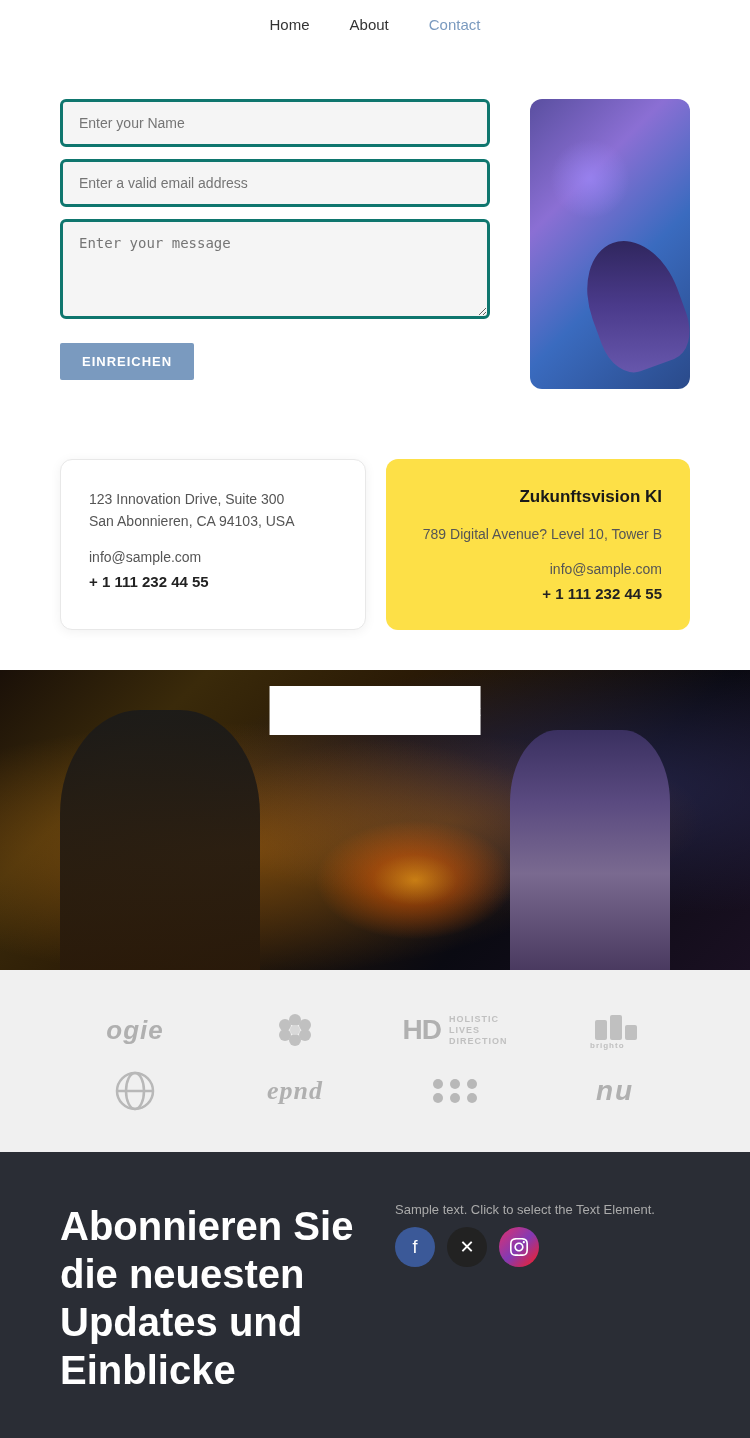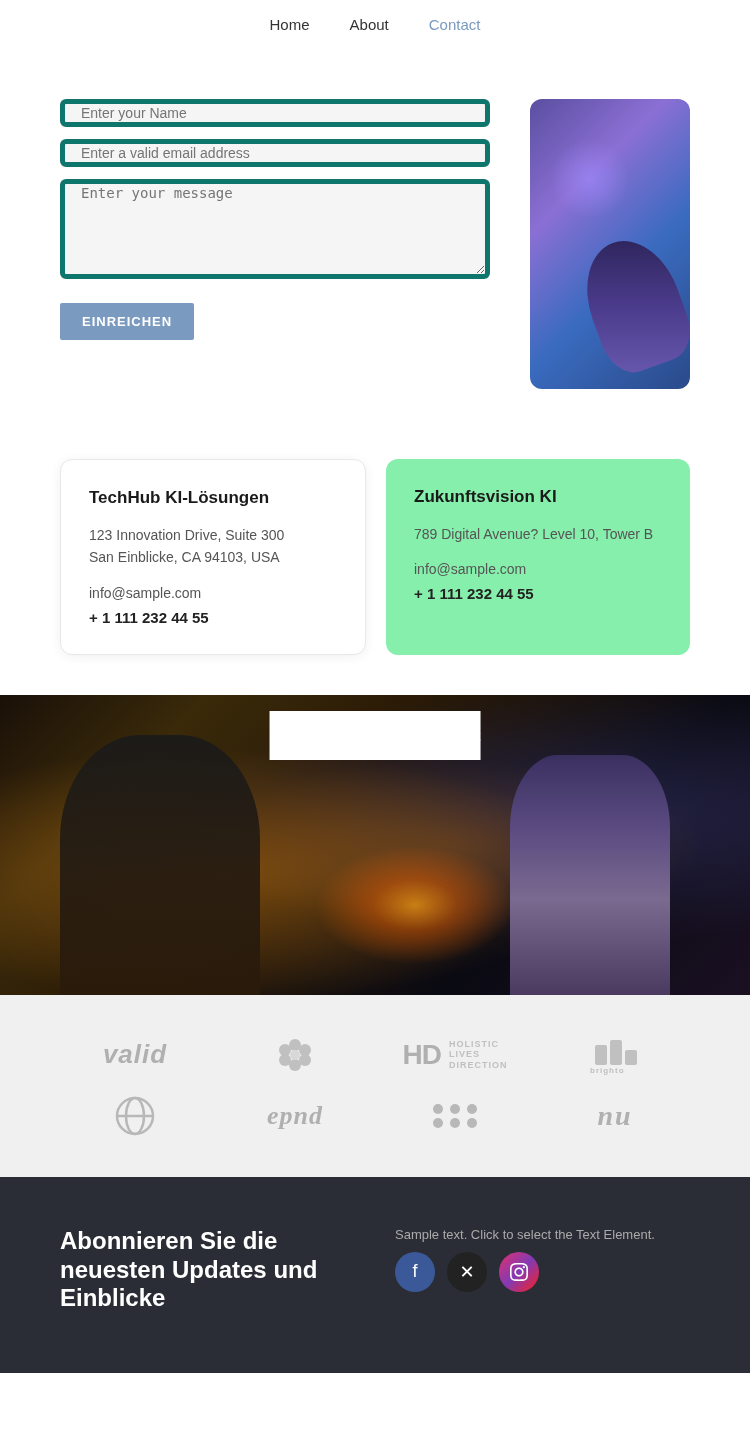--- a/index.html
+++ b/index.html
@@ -31,22 +31,22 @@
     .hero-left { flex: 1; }
     .hero-title {
       font-size: 44px;
       font-weight: 700;
       color: #111;
       margin-bottom: 30px;
       line-height: 1.2;
     }
     .form-field {
       width: 100%;
-      padding: 1px 16px;
-      border: 5px solid #0f766e;
+      padding: 13px 16px;
+      border: 3px solid #0f766e;
       border-radius: 6px;
       background: #f5f5f5;
       font-size: 14px;
       color: #999;
       margin-bottom: 12px;
       outline: none;
     }
     textarea.form-field {
       height: 100px;
       resize: vertical;
@@ -107,21 +107,22 @@
       flex: 1;
       border-radius: 12px;
       padding: 28px 28px;
     }
     .card-white {
       background: #fff;
       border: 1px solid #e8e8e8;
       box-shadow: 0 2px 12px rgba(0,0,0,0.06);
     }
     .card-blue {
-      background: #86efac;
+      background: #fde047;
+      text-align: right;
     }
     .card-title {
       font-size: 17px;
       font-weight: 700;
       color: #1a1a1a;
       margin-bottom: 16px;
     }
     .card-blue .card-title { color: #1a1a1a; }
     .card-address {
       font-size: 14px;
@@ -232,21 +233,21 @@
       padding: 50px 60px 40px 60px;
       color: #fff;
     }
     .footer-inner {
       display: flex;
       gap: 40px;
     }
     .footer-left { flex: 1; }
     .footer-right { flex: 1; }
     .footer-title {
-      font-size: 24px;
+      font-size: 40px;
       font-weight: 700;
       color: #fff;
       line-height: 1.2;
       margin-bottom: 20px;
     }
     .footer-sample {
       font-size: 13px;
       color: #aaa;
       margin-bottom: 8px;
     }
@@ -289,24 +290,23 @@
   <div class="hero-right">
     <div class="hero-image">
       <div class="hero-image-glow"></div>
       <div class="hero-image-hand"></div>
     </div>
   </div>
 </section>
 
 <section class="cards-section">
   <div class="card card-white">
-    <div class="card-title">TechHub KI-Lösungen</div>
     <div class="card-address">
       <span>123 Innovation Drive, Suite 300</span><br>
-      <span>San Einblicke, CA 94103, USA</span>
+      <span>San Abonnieren, CA 94103, USA</span>
     </div>
     <div class="card-email">info@sample.com</div>
     <div class="card-phone">+ 1 111 232 44 55</div>
   </div>
   <div class="card card-blue">
     <div class="card-title">Zukunftsvision KI</div>
     <div class="card-address">
       <span>789 Digital Avenue? Level 10, Tower B</span><br>
     </div>
     <div class="card-email">info@sample.com</div>
@@ -320,21 +320,21 @@
     <a href="#">Home</a>
     <a href="#">About</a>
     <a href="#">Contact</a>
   </nav>
   <div class="silhouette-woman"></div>
   <div class="image-sparks"></div>
   <div class="silhouette-robot"></div>
 </div>
 
 <section class="logos-section">
-  <div class="logo-item logo-ogie">valid</div>
+  <div class="logo-item logo-ogie">ogie</div>
   <div class="logo-item logo-flower">
     <svg width="40" height="40" viewBox="0 0 40 40" fill="#c0c0c0">
       <circle cx="20" cy="10" r="6"></circle>
       <circle cx="30" cy="15" r="6"></circle>
       <circle cx="30" cy="25" r="6"></circle>
       <circle cx="20" cy="30" r="6"></circle>
       <circle cx="10" cy="25" r="6"></circle>
       <circle cx="10" cy="15" r="6"></circle>
       <circle cx="20" cy="20" r="5" fill="#d8d8d8"></circle>
     </svg>
@@ -362,21 +362,21 @@
   <div class="logo-item">
     <svg width="50" height="30" viewBox="0 0 50 30">
       <circle cx="8" cy="8" r="5" fill="#b8b8b8"></circle>
       <circle cx="25" cy="8" r="5" fill="#b8b8b8"></circle>
       <circle cx="42" cy="8" r="5" fill="#b8b8b8"></circle>
       <circle cx="8" cy="22" r="5" fill="#b8b8b8"></circle>
       <circle cx="25" cy="22" r="5" fill="#b8b8b8"></circle>
       <circle cx="42" cy="22" r="5" fill="#b8b8b8"></circle>
     </svg>
   </div>
-  <div class="logo-item logo-nu" style="font-family:Liberation Serif, serif;font-style:italic;font-size:28px;color:#b0b0b0;letter-spacing:2px">nu</div>
+  <div class="logo-item logo-nu" style="font-family:Liberation Sans, sans-serif;font-style:italic;font-size:28px;color:#b0b0b0;letter-spacing:2px">nu</div>
 </section>
 
 <footer class="footer-section">
   <div class="footer-inner">
     <div class="footer-left">
       <h2 class="footer-title">Abonnieren Sie die neuesten Updates und Einblicke</h2>
 
     </div>
     <div class="footer-right">
       <p class="footer-sample">Sample text. Click to select the Text Element.</p>

